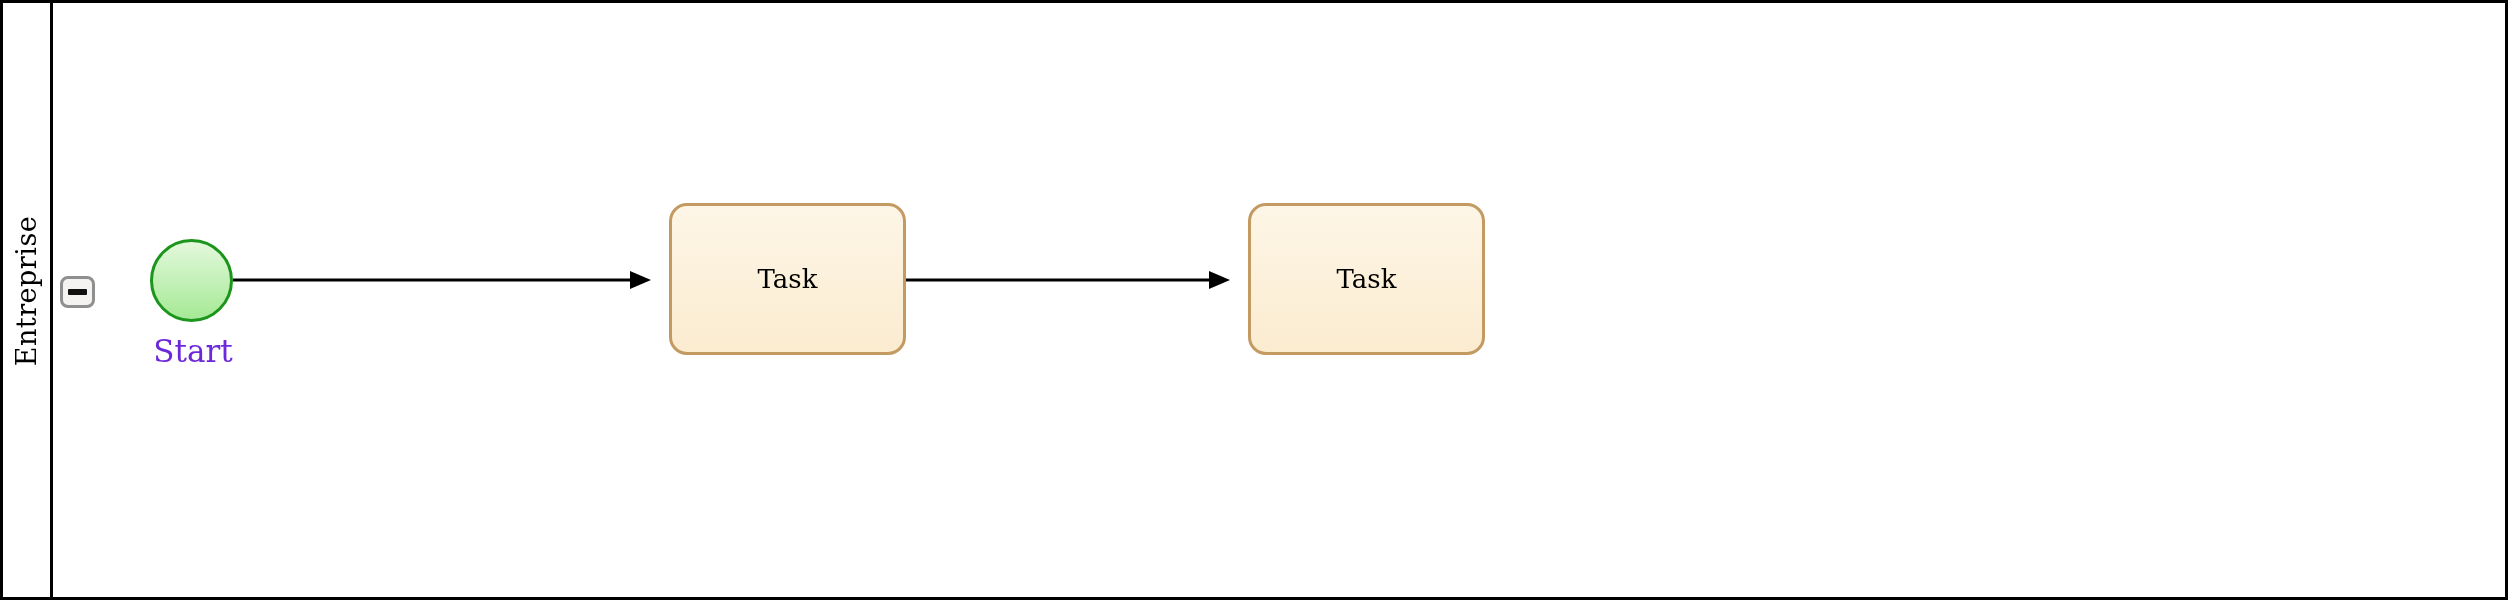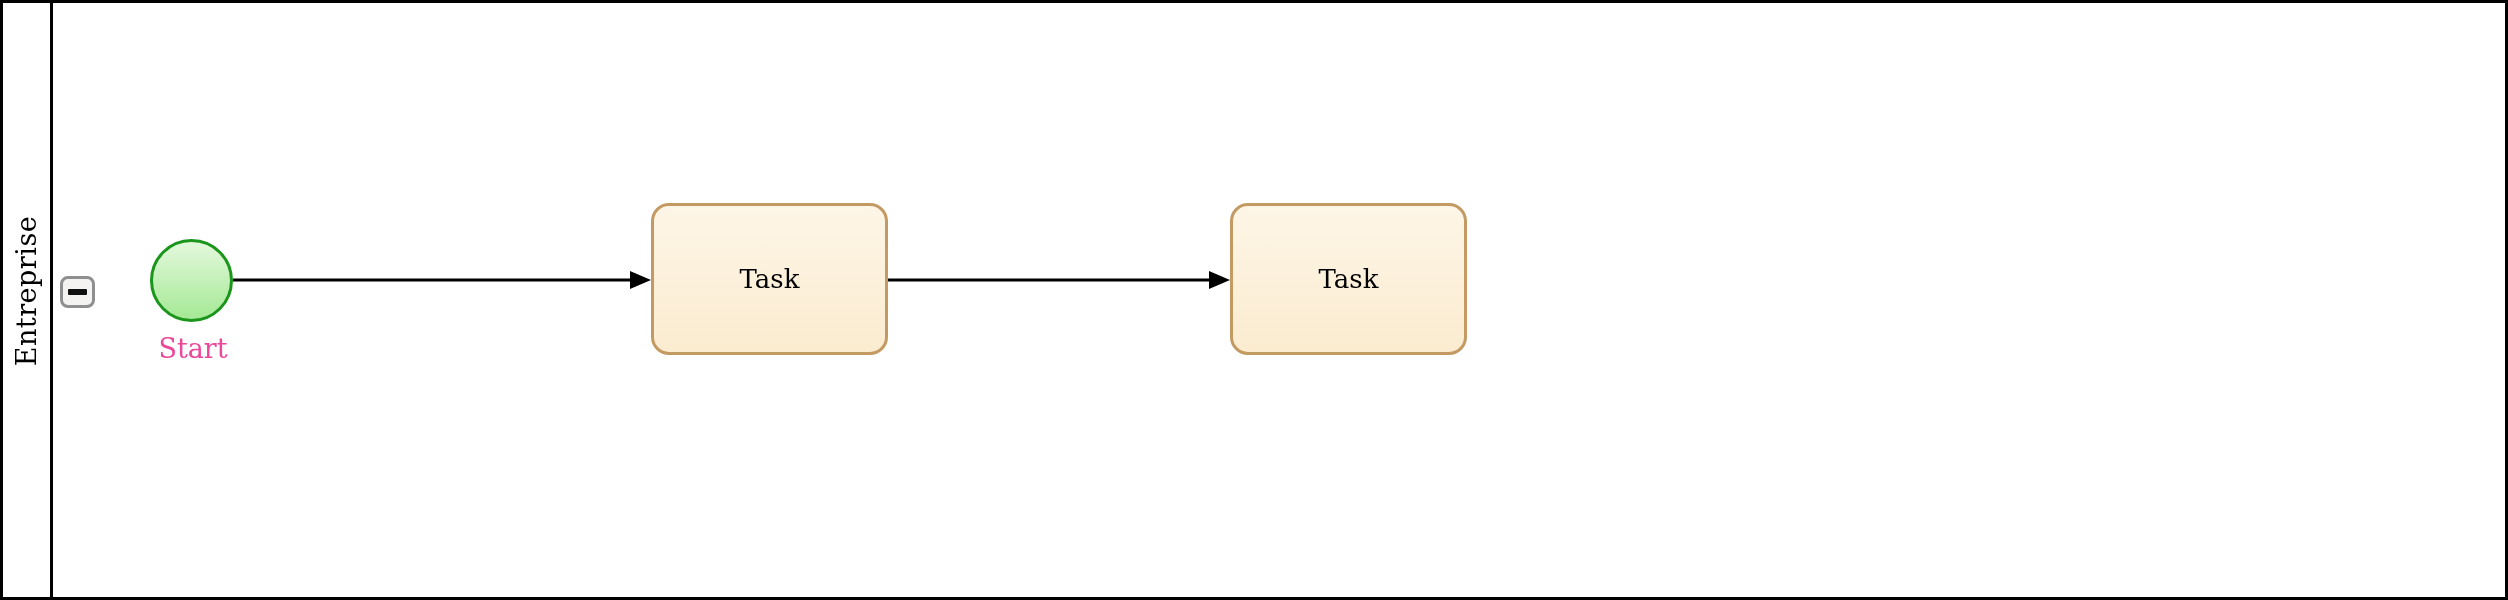--- a/index.html
+++ b/index.html
@@ -75,38 +75,39 @@
     box-sizing: border-box;
     border-radius: 50%;
     border: 3px solid var(--event_border, #1c951c);
     background: linear-gradient(180deg, var(--event_fill_top, #e3f8dc) 0%, var(--event_fill_bottom, #a5e995) 100%);
   }
   .start-label {
     position: absolute;
     left: 193px;
     top: 333px;
     transform: translateX(-50%);
-    font-size: 27px;
-    color: #ec4899;
+    font-size: 31px;
+    color: #6d28d9;
     white-space: nowrap;
   }
   
   .task-node {
     position: absolute;
     width: 237px;
     height: 152px;
     box-sizing: border-box;
     border: 3px solid var(--task_border, #c49a63);
     border-radius: 18px;
     background: linear-gradient(180deg, var(--task_fill_top, #fdf5e6) 0%, var(--task_fill_bottom, #fbecd0) 100%);
     display: flex;
     align-items: center;
     justify-content: center;
     font-size: 26px;
     color: #000000;
+    margin-left: 18px;
   }
   #task-1 { left: 651px; top: 203px; }
   #task-2 { left: 1230px; top: 203px; }
   
   .flow-layer {
     position: absolute;
     left: 0;
     top: 0;
     width: 2508px;
     height: 600px;

